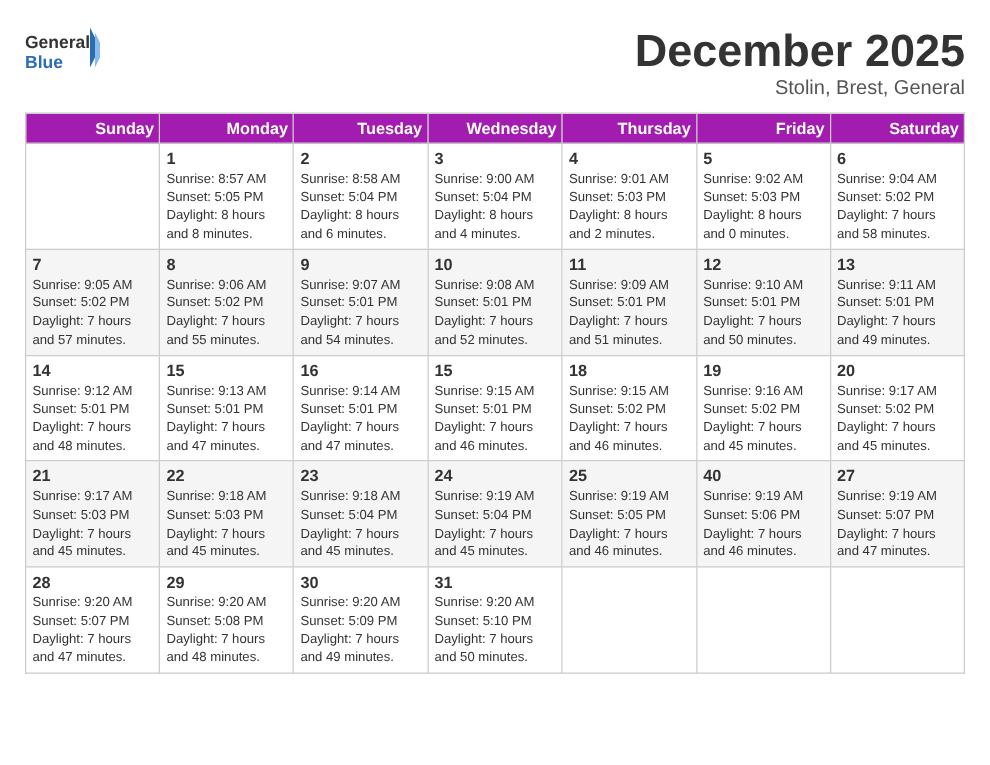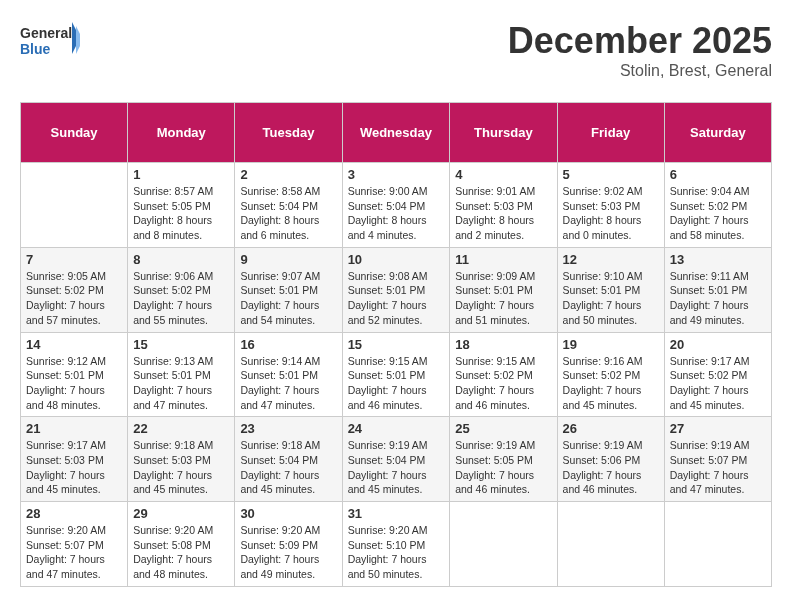--- a/index.html
+++ b/index.html
@@ -7,21 +7,21 @@
       font-family: Arial, sans-serif;
       background: #fff;
       width: 792px;
       min-height: 612px;
       padding: 20px;
     }
     .header {
       display: flex;
       justify-content: space-between;
       align-items: flex-start;
-      margin-bottom: 22px;
+      margin-bottom: 10px;
     }
     .logo {
       display: flex;
       align-items: center;
       gap: 4px;
     }
     .title-section {
       text-align: right;
     }
     .month-title {
@@ -32,26 +32,26 @@
     }
     .subtitle {
       font-size: 16px;
       color: #555;
     }
     table {
       width: 100%;
       border-collapse: collapse;
     }
     thead tr th {
-      background: #be185d;
+      background: #a21caf;
       color: #fff;
       font-size: 13px;
       font-weight: bold;
-      padding: 22px 4px;
-      text-align: center;
+      padding: 4px 4px;
+      text-align: right;
       border: 1px solid #ccc;
     }
     tbody tr td {
       vertical-align: top;
       border: 1px solid #ccc;
       padding: 4px 5px;
       width: 108px;
       min-height: 80px;
       font-size: 11px;
       color: #333;
@@ -204,21 +204,21 @@
         </td>
         <td>
           <span class="day-number">24</span>
           <div class="day-info">Sunrise: 9:19 AM<br>Sunset: 5:04 PM<br>Daylight: 7 hours and 45 minutes.</div>
         </td>
         <td>
           <span class="day-number">25</span>
           <div class="day-info">Sunrise: 9:19 AM<br>Sunset: 5:05 PM<br>Daylight: 7 hours and 46 minutes.</div>
         </td>
         <td>
-          <span class="day-number">26</span>
+          <span class="day-number">40</span>
           <div class="day-info">Sunrise: 9:19 AM<br>Sunset: 5:06 PM<br>Daylight: 7 hours and 46 minutes.</div>
         </td>
         <td>
           <span class="day-number">27</span>
           <div class="day-info">Sunrise: 9:19 AM<br>Sunset: 5:07 PM<br>Daylight: 7 hours and 47 minutes.</div>
         </td>
       </tr>
       <tr>
         <td>
           <span class="day-number">28</span>

